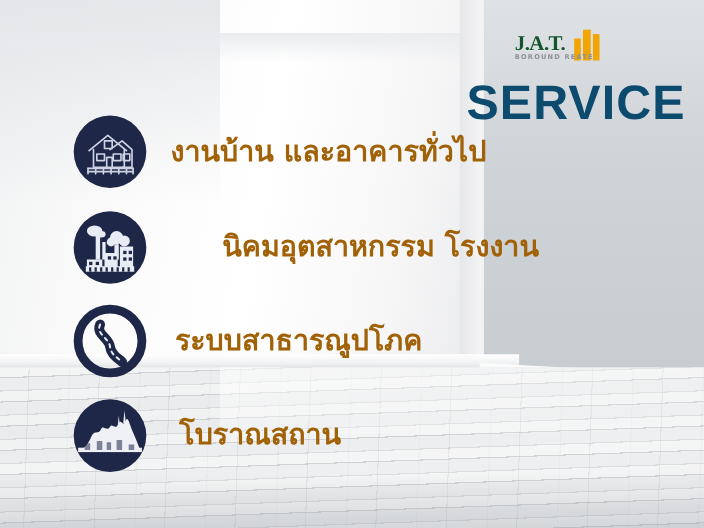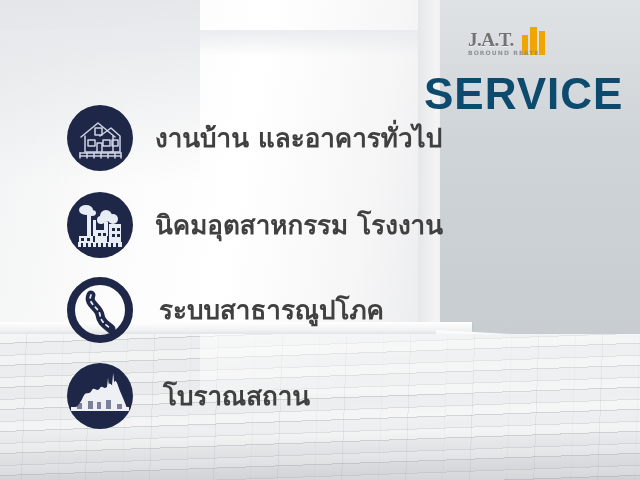--- a/index.html
+++ b/index.html
@@ -46,49 +46,49 @@
       rgba(255,255,255,0) 27px,rgba(255,255,255,0) 63px,
       rgba(200,205,210,.16) 63px,rgba(200,205,210,.16) 64px);}
   .floor-light{position:absolute;left:200px;top:334px;width:440px;height:60px;
     background:linear-gradient(170deg,rgba(255,255,255,.6),rgba(255,255,255,0));}
   .floor-shadow{position:absolute;left:0;top:430px;width:640px;height:50px;
     background:linear-gradient(180deg,rgba(160,165,170,0),rgba(150,156,162,.30));}
 
   
   .logo{position:absolute;left:468px;top:27px;width:90px;height:34px;}
   .logo-word{position:absolute;left:0;top:2px;font-size:19px;font-weight:bold;
-    color:#737373;letter-spacing:-.5px;font-family:"Liberation Serif",serif;
+    color:#14532d;letter-spacing:-.5px;font-family:"Liberation Serif",serif;
     text-shadow:0 1px 0 rgba(255,255,255,.5);}
   .logo-bars{position:absolute;left:54px;top:-2px;width:26px;height:30px;}
   .bar{position:absolute;bottom:0;background:#f0a500;}
   .bar.b1{left:0;width:6px;height:20px;}
   .bar.b2{left:8px;width:7px;height:28px;}
   .bar.b3{left:17px;width:6px;height:24px;}
   .logo-sub{position:absolute;left:0;top:22px;font-size:6px;font-weight:bold;
     letter-spacing:1.1px;color:#8d9196;white-space:nowrap;}
 
   
   .service{position:absolute;left:424px;top:72px;font-size:44px;font-weight:bold;
     color:#0c4a6e;letter-spacing:1px;line-height:1;
     font-family:"Liberation Sans",sans-serif;}
 
   
   .row{position:absolute;left:0;display:flex;align-items:center;}
   .row-1{top:105px;}
-  .row-2{top:192px;}
+  .row-2{top:192px;gap:47px;}
   .row-3{top:277px;align-items:center;}
   .row-4{top:363px;justify-content:flex-end;}
 
   .icon-wrap{position:relative;width:66px;height:66px;margin-left:67px;flex:0 0 auto;}
   .circle{position:absolute;inset:0;border-radius:50%;background:#1e2747;}
   .ring{position:absolute;inset:0;border-radius:50%;background:none;
     border:8px solid #1e2747;box-sizing:border-box;}
   .icon-wrap svg{position:absolute;inset:0;width:100%;height:100%;}
 
-  .row-label{margin-left:22px;font-size:26px;font-weight:bold;color:#404040;
+  .row-label{margin-left:22px;font-size:26px;font-weight:bold;color:#a16207;
     white-space:nowrap;line-height:1;
     font-family:"DejaVu Sans","Liberation Sans",sans-serif;}
   .row-4 .row-label{margin-left:30px;}
   .row-3 .row-label{margin-left:26px;}
 </style>
 </head>
 <body>
 
 <div id="stage">
 

